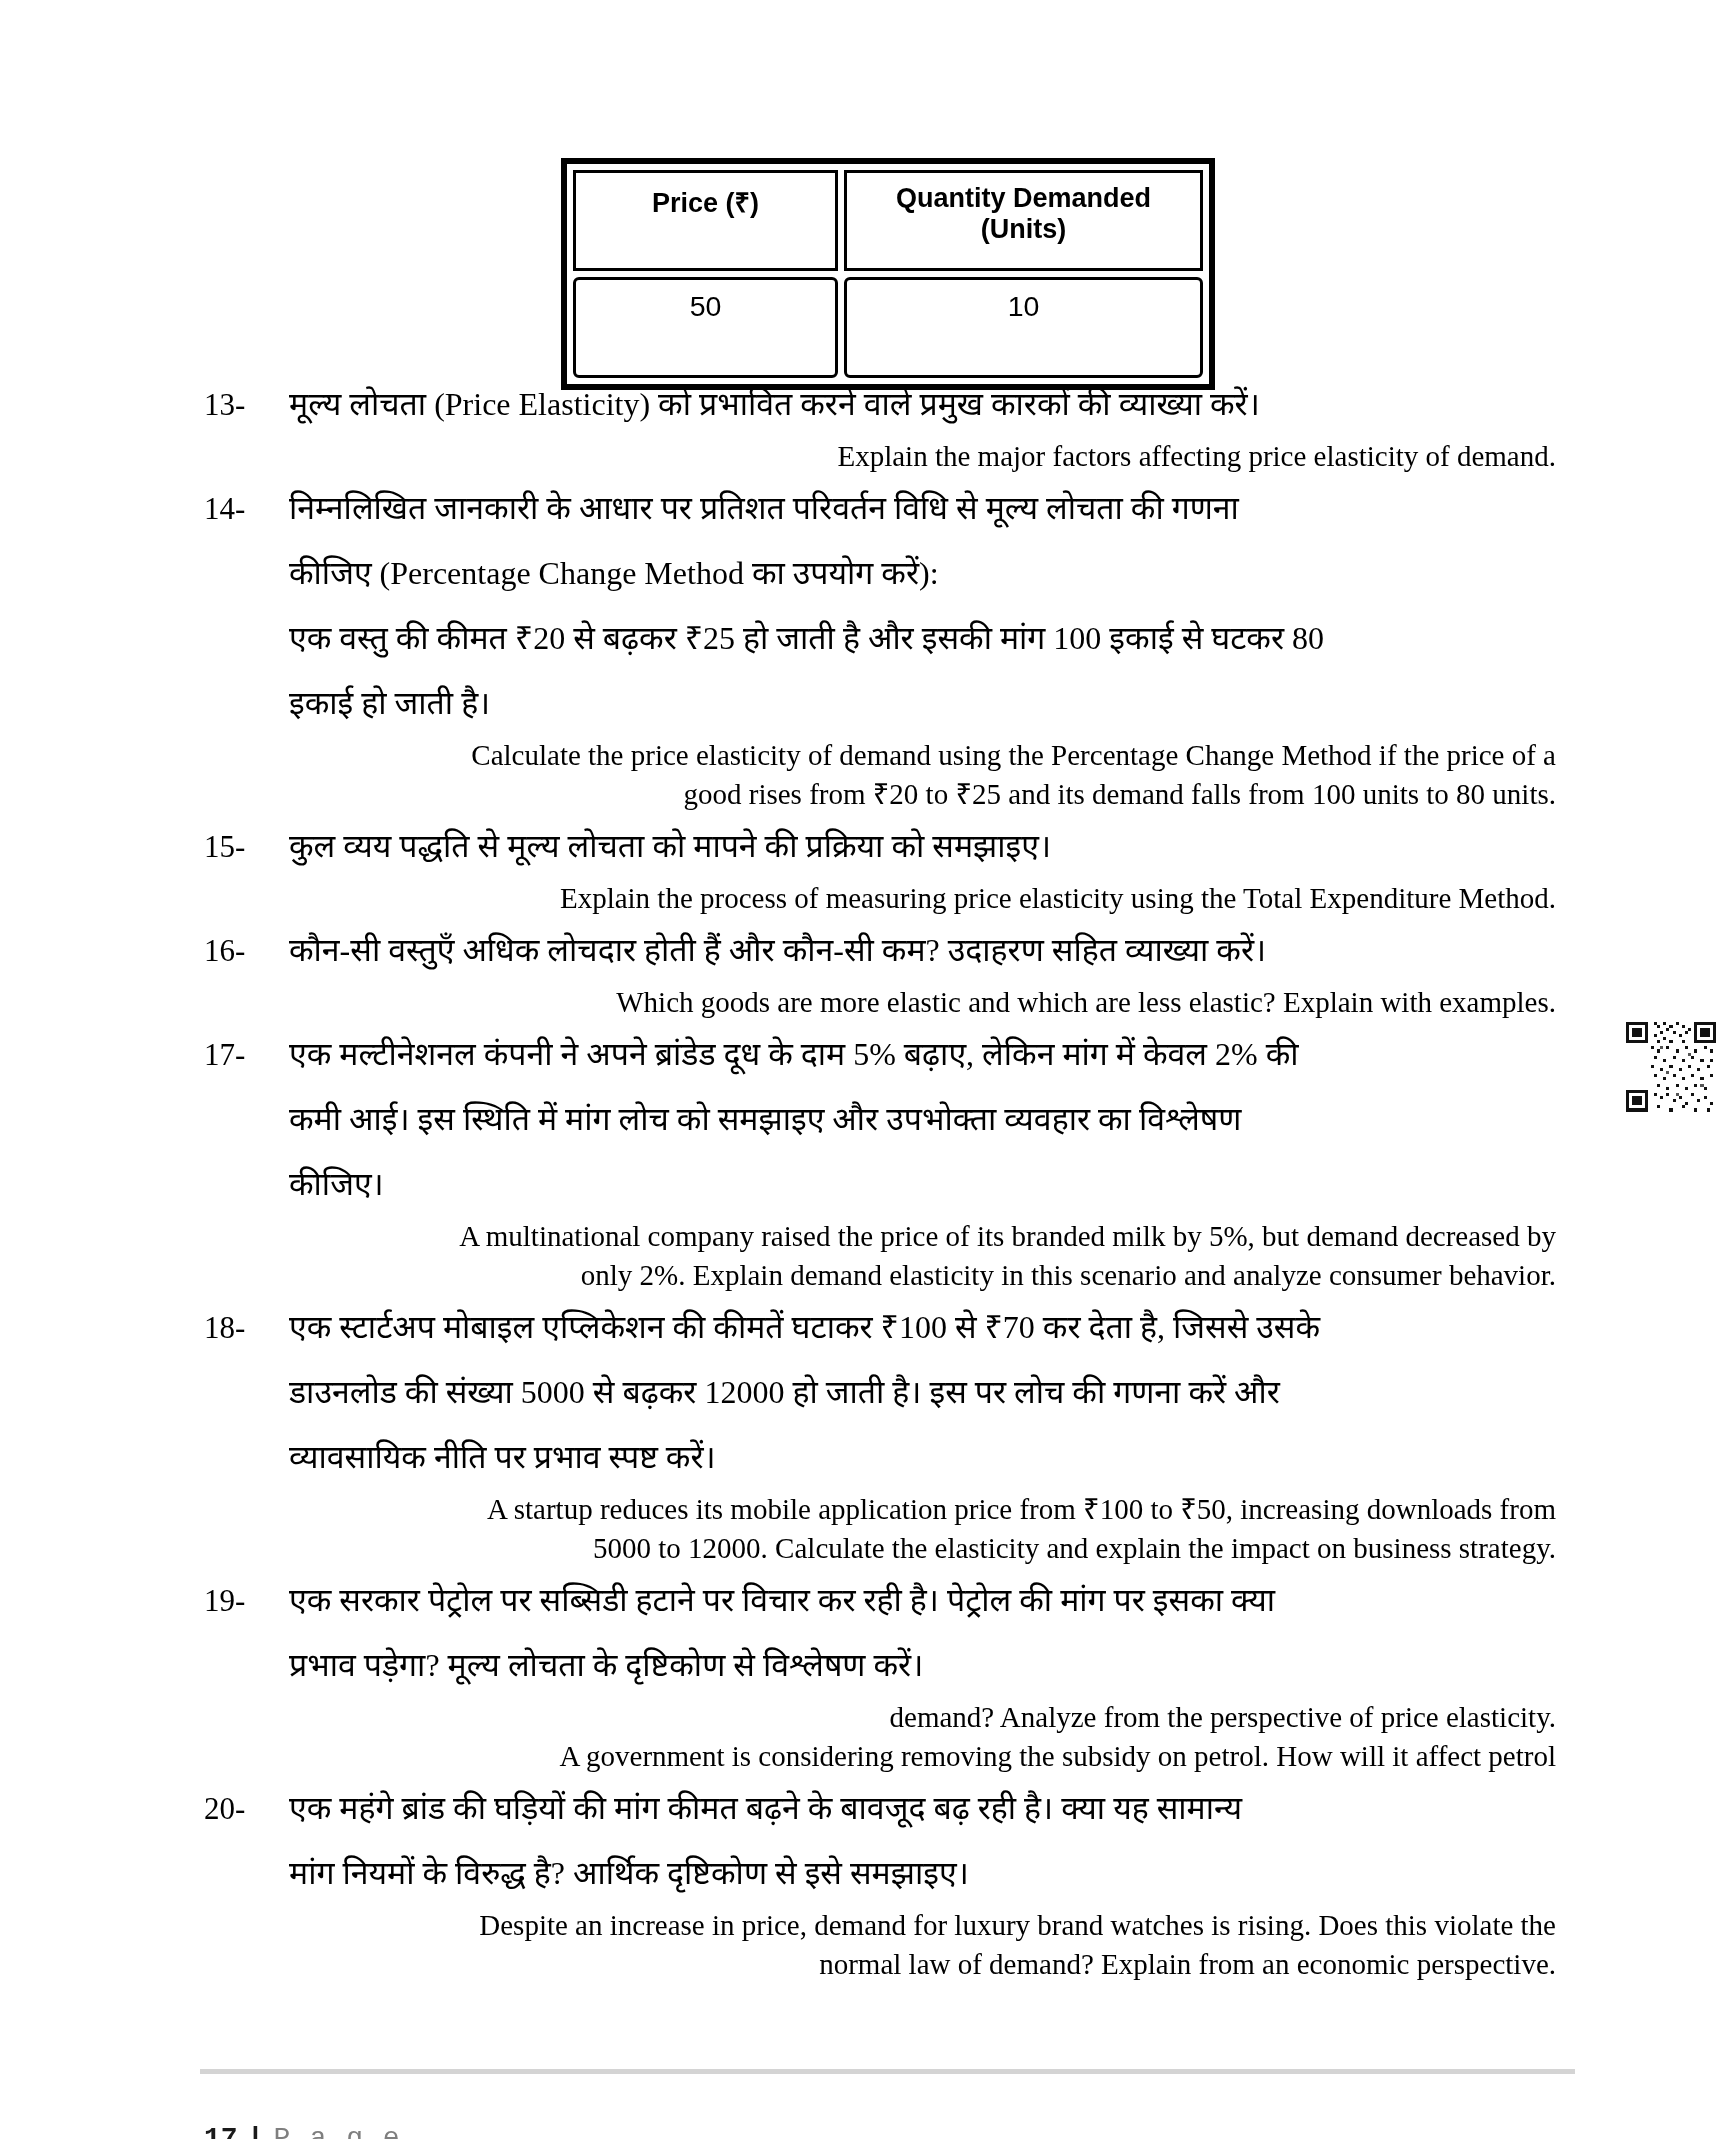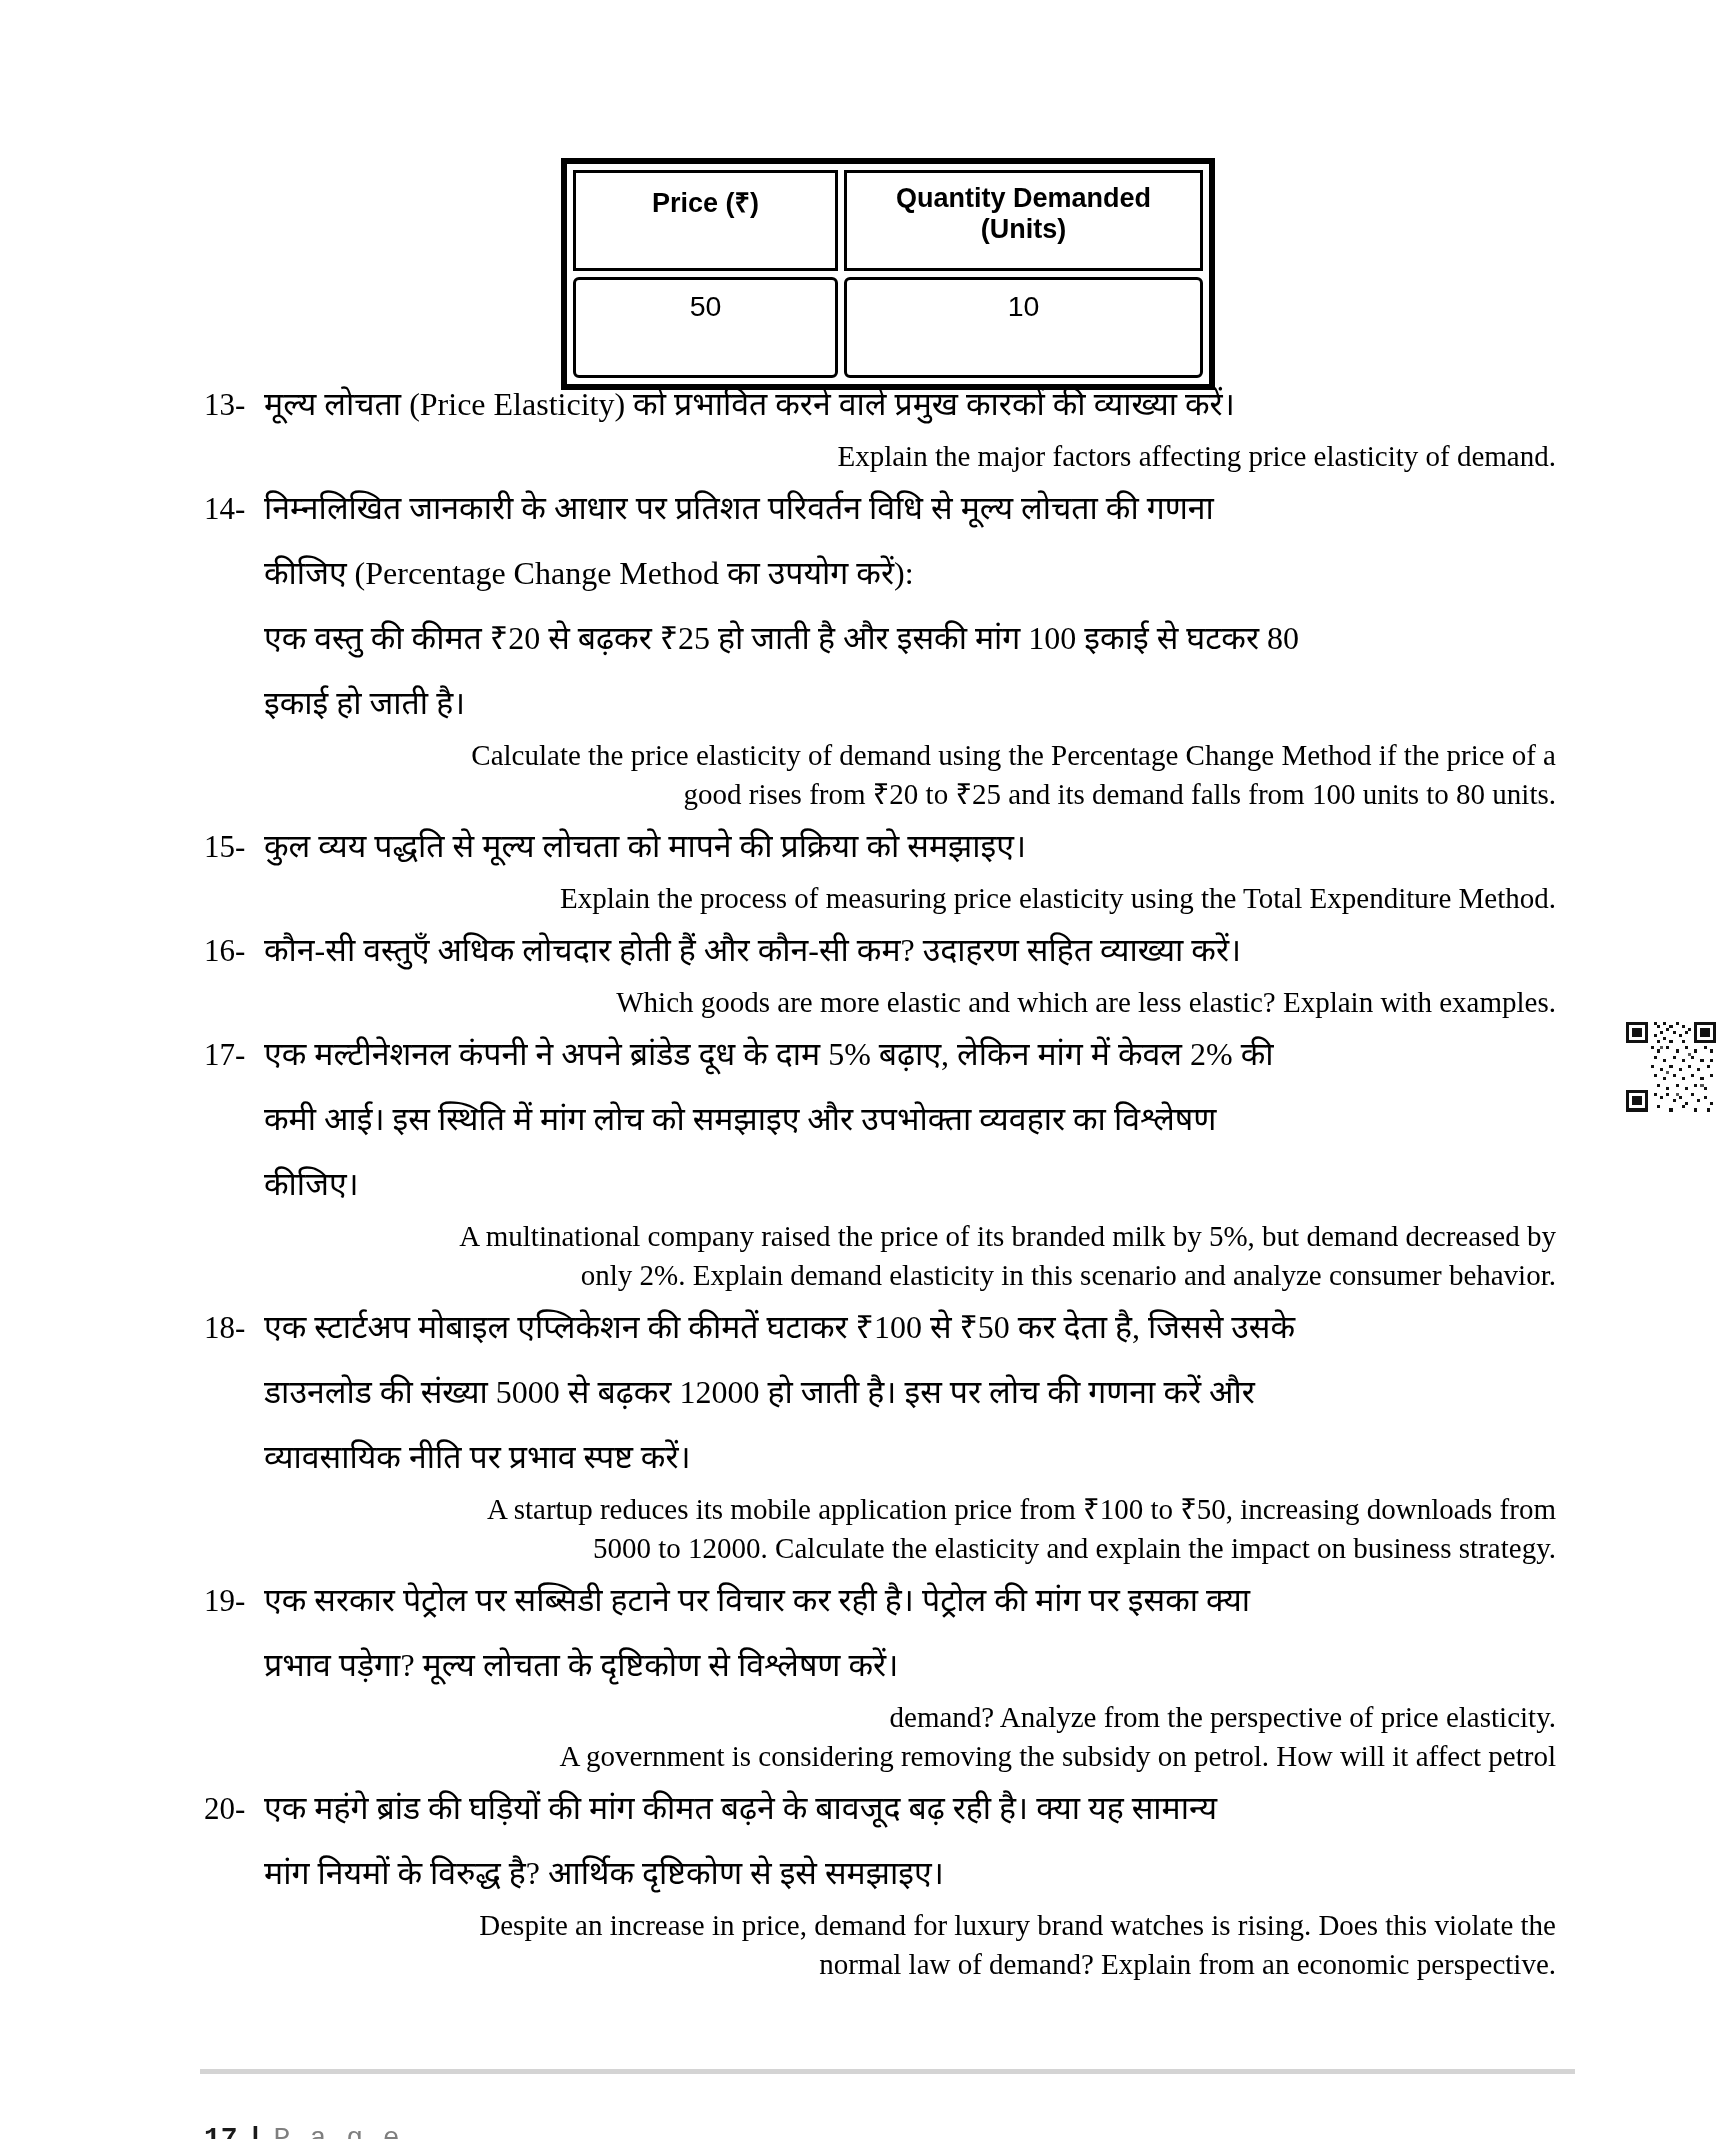--- a/index.html
+++ b/index.html
@@ -48,21 +48,21 @@
     width: 1352px;
   }
   .question { display: flex; align-items: flex-start; }
   .qnum {
     flex: none;
     width: 60px;
     font-size: 31px;
     line-height: 65px;
     font-family: "Liberation Serif", serif;
   }
-  .qbody { flex: 1; min-width: 0; }
+  .qbody { flex: 1; min-width: 0; margin-left: 25px; }
   .hi {
     font-size: 32px;
     line-height: 65px;
     white-space: nowrap;
     overflow: hidden;
   }
   .en {
     font-size: 29px;
     line-height: 39px;
     white-space: nowrap;
@@ -167,21 +167,21 @@
       <div class="hi">कमी आई। इस स्थिति में मांग लोच को समझाइए और उपभोक्ता व्यवहार का विश्लेषण</div>
       <div class="hi">कीजिए।</div>
       <div class="en">A multinational company raised the price of its branded milk by 5%, but demand decreased by</div>
       <div class="en">only 2%. Explain demand elasticity in this scenario and analyze consumer behavior.</div>
     </div>
   </div>
 
   <div class="question">
     <div class="qnum">18-</div>
     <div class="qbody">
-      <div class="hi">एक स्टार्टअप मोबाइल एप्लिकेशन की कीमतें घटाकर ₹100 से ₹50 कर देता है, जिससे उसके</div>
+      <div class="hi">एक स्टार्टअप मोबाइल एप्लिकेशन की कीमतें घटाकर ₹100 से ₹70 कर देता है, जिससे उसके</div>
       <div class="hi">डाउनलोड की संख्या 5000 से बढ़कर 12000 हो जाती है। इस पर लोच की गणना करें और</div>
       <div class="hi">व्यावसायिक नीति पर प्रभाव स्पष्ट करें।</div>
       <div class="en">A startup reduces its mobile application price from ₹100 to ₹50, increasing downloads from</div>
       <div class="en">5000 to 12000. Calculate the elasticity and explain the impact on business strategy.</div>
     </div>
   </div>
 
   <div class="question">
     <div class="qnum">19-</div>
     <div class="qbody">

